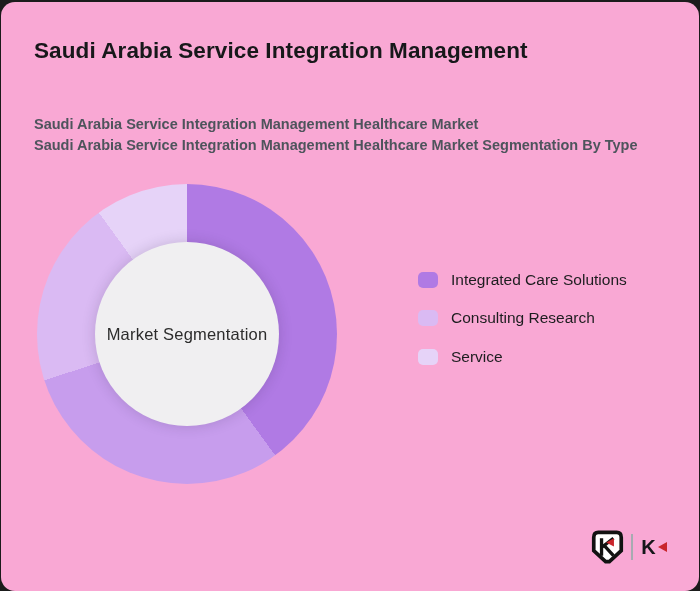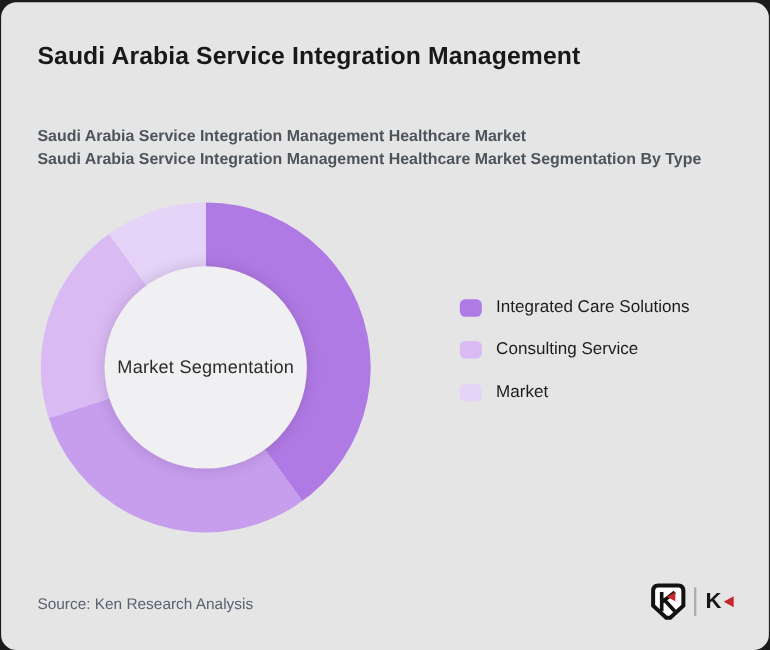--- a/index.html
+++ b/index.html
@@ -4,21 +4,21 @@
 <style>
   html,body{margin:0;padding:0;}
   body{
     width:700px;height:591px;
     background:#1b1b1b;
     font-family:"Liberation Sans", sans-serif;
     position:relative;overflow:hidden;
   }
   .card{
     position:absolute;left:1px;top:2px;right:1px;bottom:0;
-    background:#e5e5e5;border-radius:14px;
+    background:#f9a8d4;border-radius:14px;
   }
   .title{
     position:absolute;left:33px;top:33px;
     font-size:22.5px;font-weight:700;color:#17181a;
     line-height:31px;letter-spacing:0.1px;
   }
   .subtitle{
     position:absolute;left:33px;top:112px;
     font-size:14.5px;color:#4e545c;line-height:21px;font-weight:bold;
   }
@@ -91,29 +91,28 @@
     </div>
   </div>
 
   <div class="legend">
     <div class="legend-row">
       <span class="swatch" style="background: rgb(176, 122, 228);"></span>
       <span class="legend-label">Integrated Care Solutions</span>
     </div>
     <div class="legend-row">
       <span class="swatch" style="background: rgb(218, 186, 243);"></span>
-      <span class="legend-label">Consulting Service</span>
+      <span class="legend-label">Consulting Research</span>
     </div>
     <div class="legend-row">
       <span class="swatch" style="background: rgb(230, 211, 248);"></span>
-      <span class="legend-label">Market</span>
+      <span class="legend-label">Service</span>
     </div>
   </div>
 
-  <div class="source">Source: Ken Research Analysis</div>
 
   <div class="logo">
     <svg width="33" height="36" viewBox="0 0 36 38">
       <path d="M8 3 H28 Q33 3 33 8.5 V23 L20 35 H16 L3 23 V8.5 Q3 3 8 3 Z" fill="#ffffff" stroke="#121212" stroke-width="4"></path>
       <path d="M11.5 9.5 V28.5 M11.5 19.5 L24.5 9.5 M14.5 17.5 L24.5 28.5" stroke="#121212" stroke-width="3.6" fill="none"></path>
       <polygon points="16.5,14 25,9.5 25,18.5" fill="#c9252c"></polygon>
     </svg>
     <div class="logo-divider"></div>
     <div class="logo-text">
       <span>K</span>

